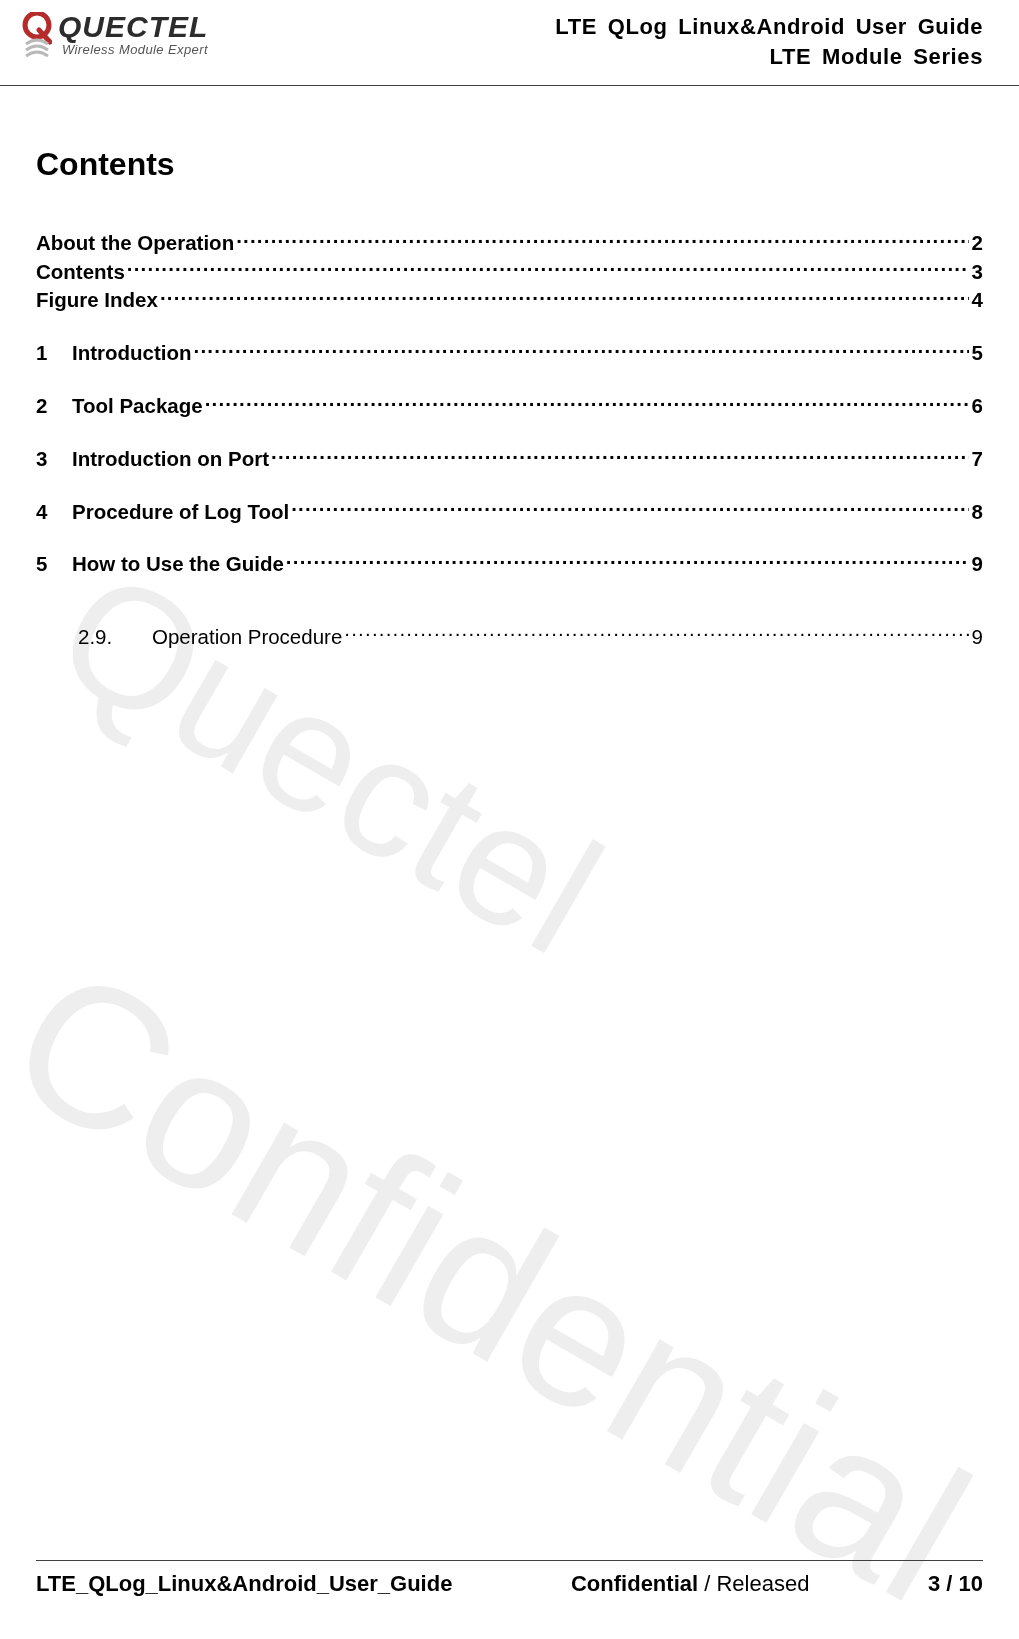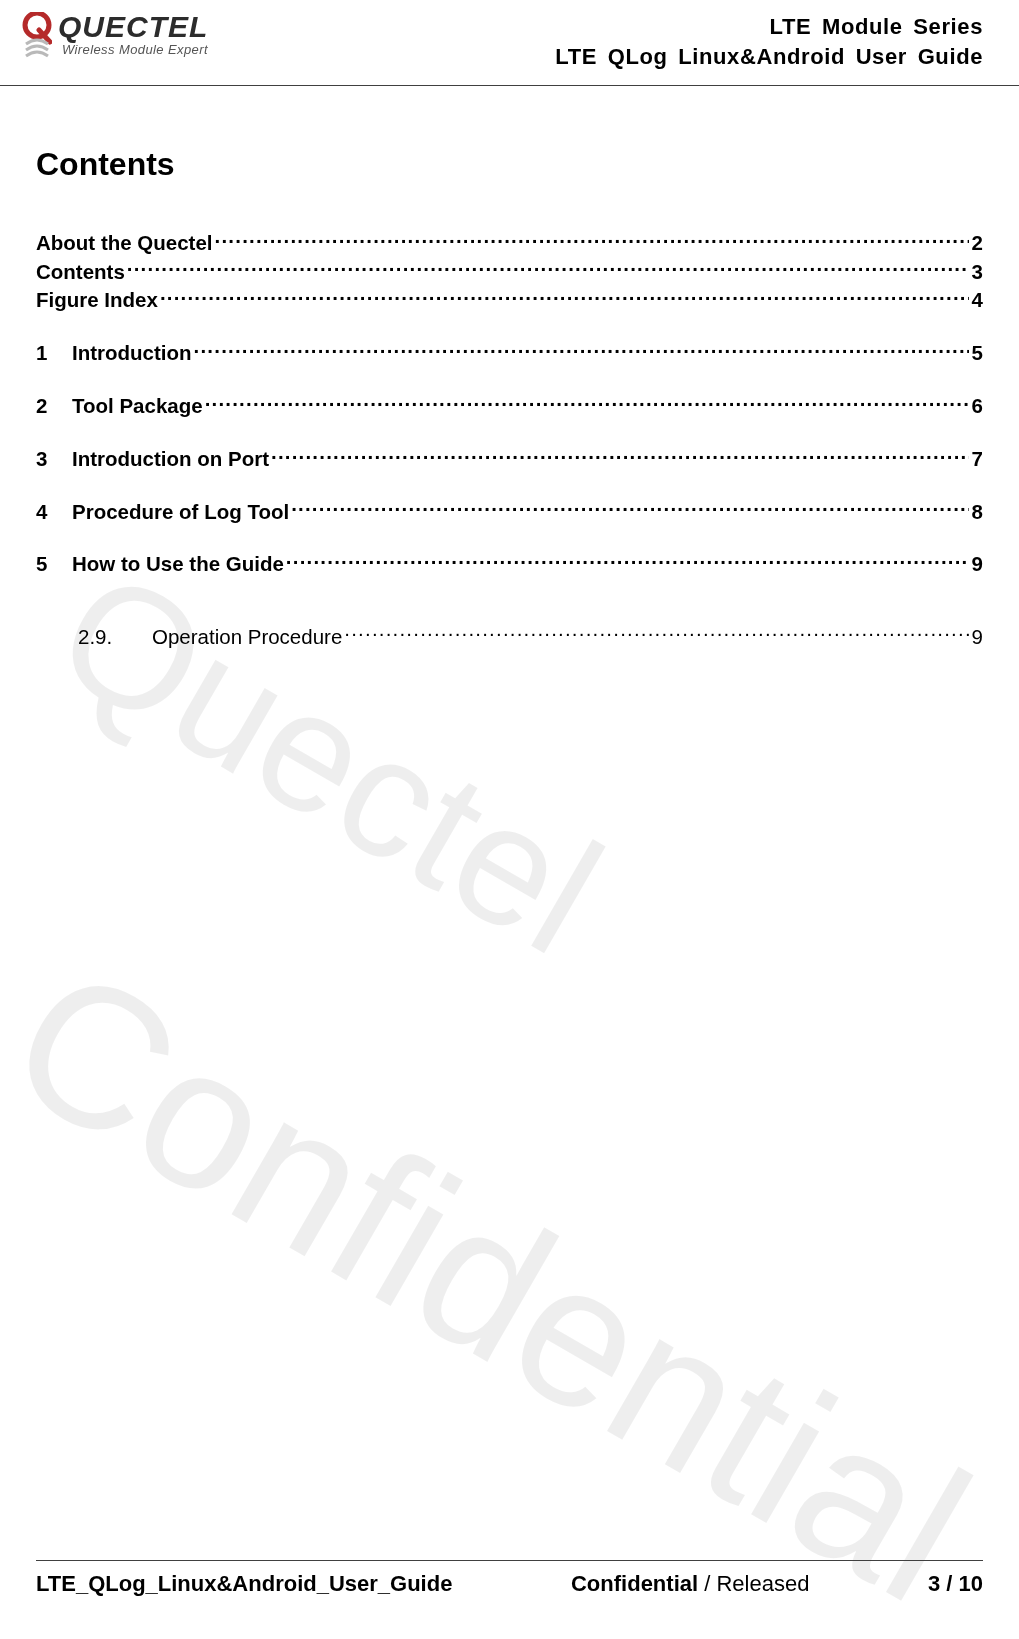--- a/index.html
+++ b/index.html
@@ -152,31 +152,31 @@
         <path d="M4 38 Q15 30 26 38" stroke="#b9b9b9" stroke-width="3" fill="none"></path>
         <path d="M4 44 Q15 36 26 44" stroke="#b9b9b9" stroke-width="3" fill="none"></path>
       </svg>
     </div>
     <div class="logo-text-block">
       <div class="logo-main">QUECTEL</div>
       <div class="logo-sub">Wireless Module Expert</div>
     </div>
   </div>
   <div class="header-right">
+    <div>LTE QLog Linux&amp;Android User Guide</div>
     <div>LTE Module Series</div>
-    <div>LTE QLog Linux&amp;Android User Guide</div>
   </div>
 </div>
 
 <div class="content">
   <div class="title">Contents</div>
 
   <div class="group-tight">
     <div class="toc-row">
-      <span class="toc-label">About the Quectel</span>
+      <span class="toc-label">About the Operation</span>
       <span class="leader"></span>
       <span class="toc-page">2</span>
     </div>
     <div class="toc-row">
       <span class="toc-label">Contents</span>
       <span class="leader"></span>
       <span class="toc-page">3</span>
     </div>
     <div class="toc-row">
       <span class="toc-label">Figure Index</span>

